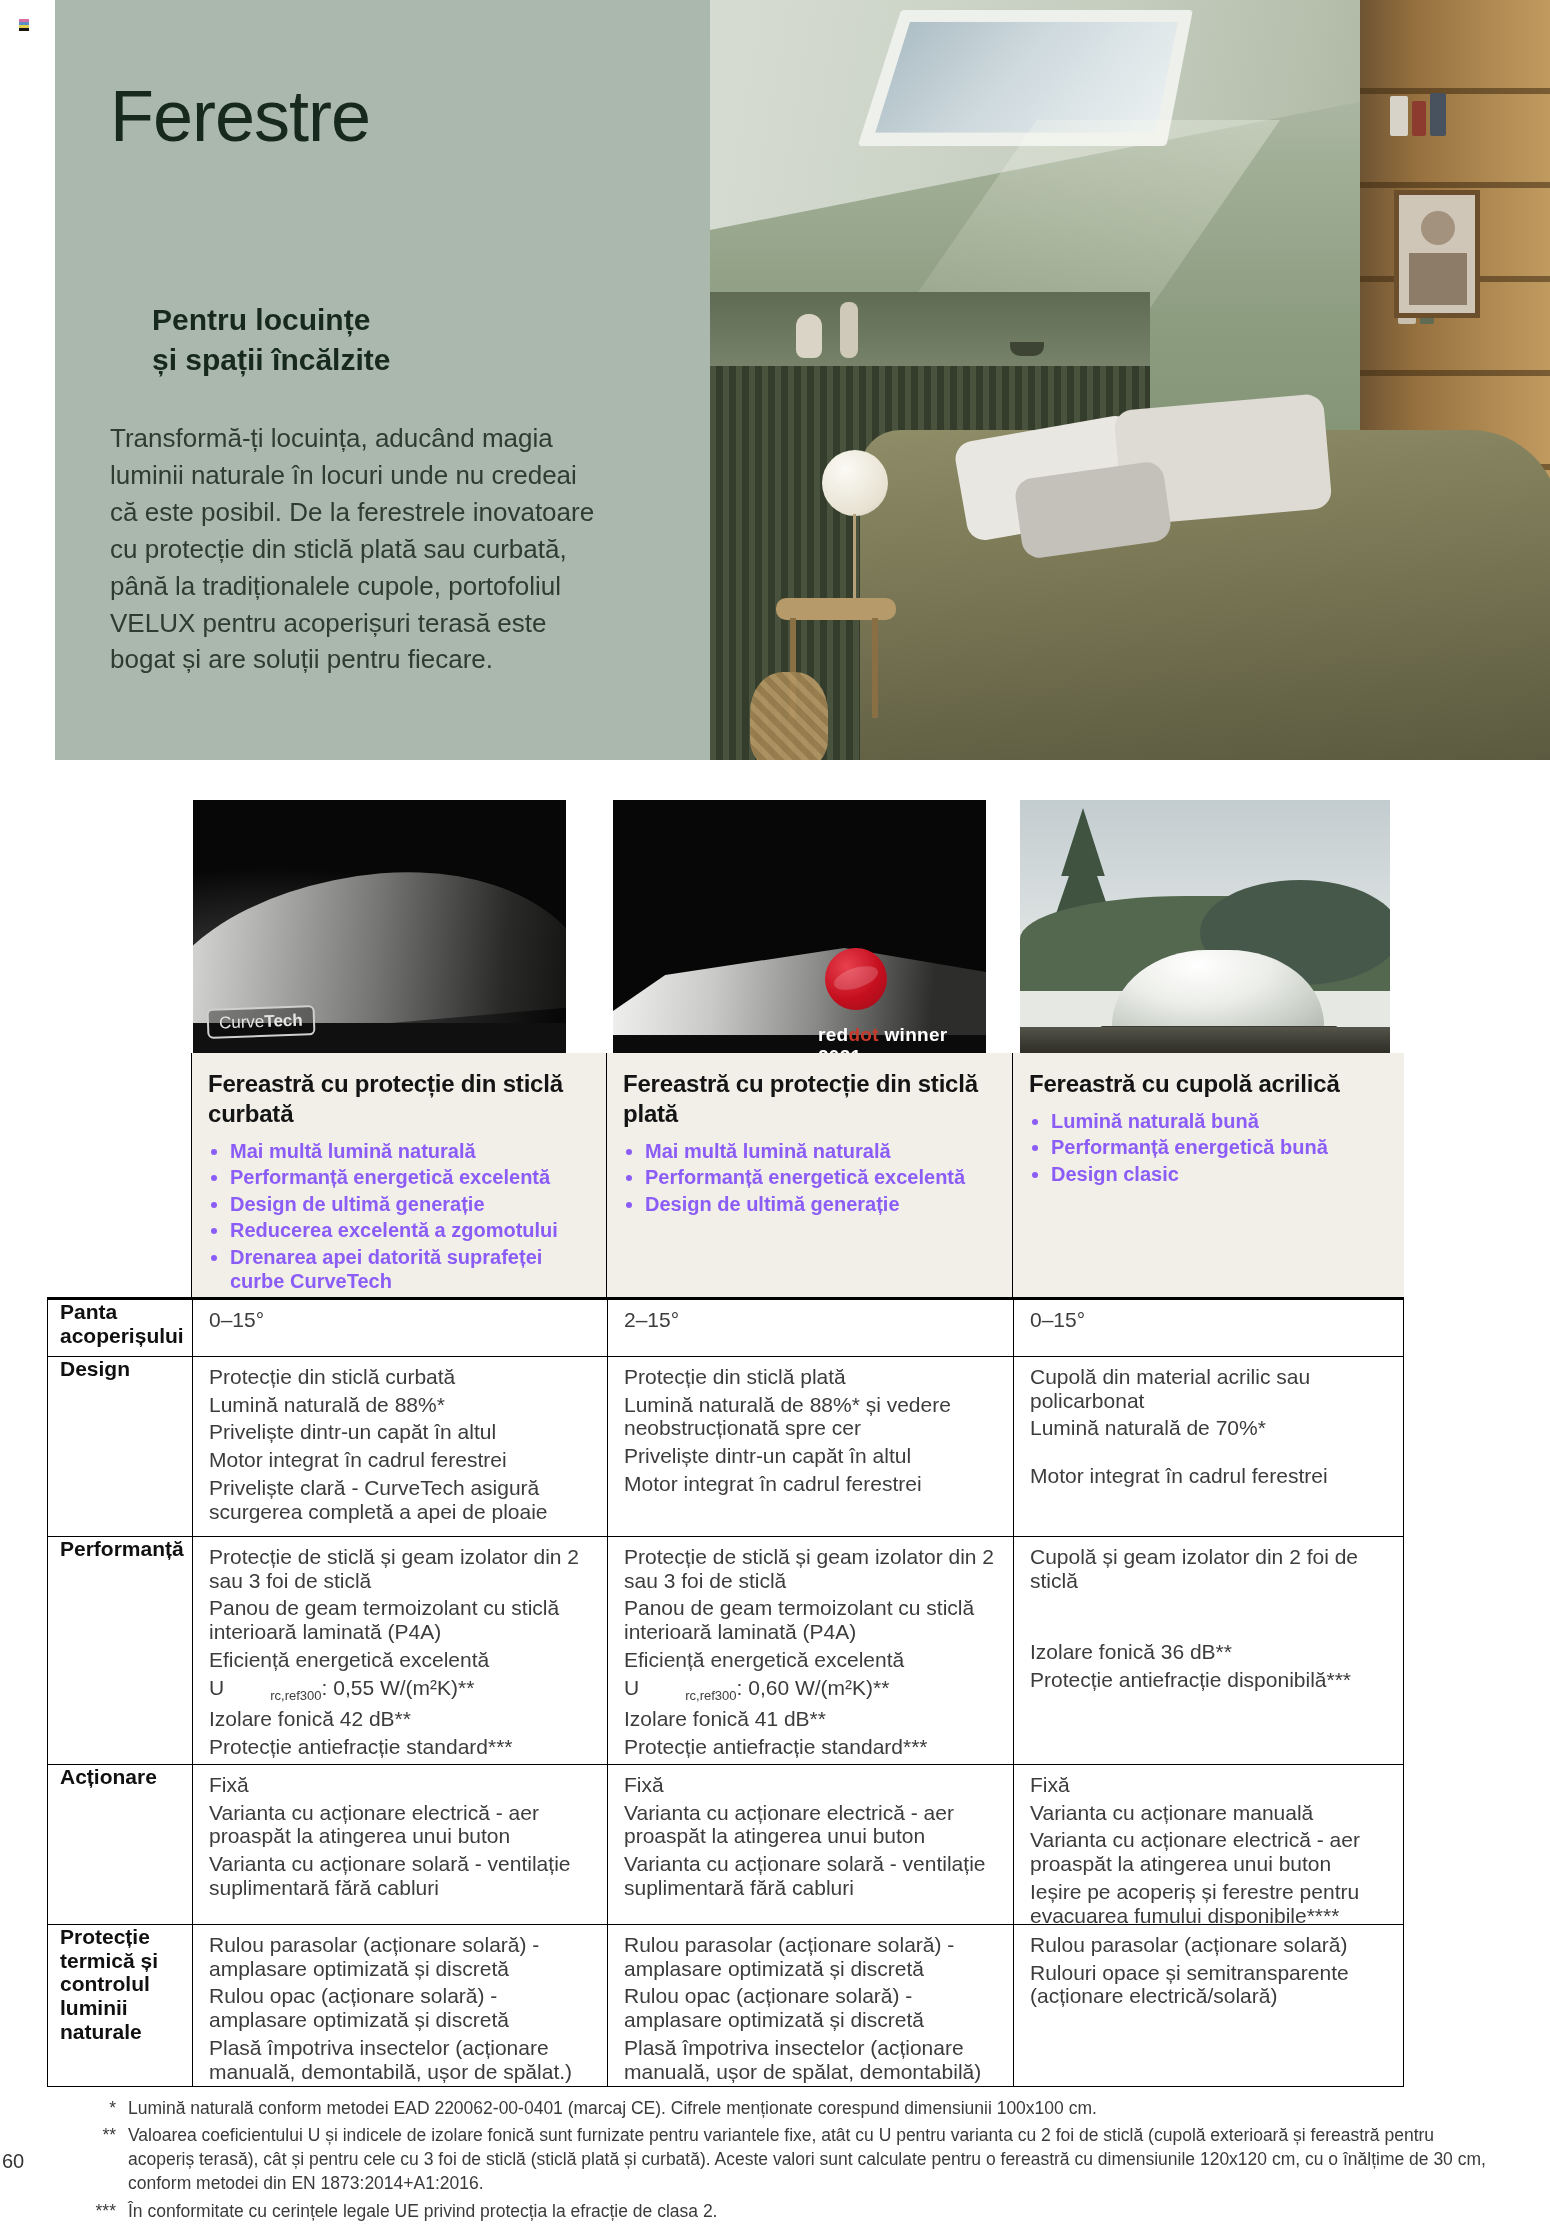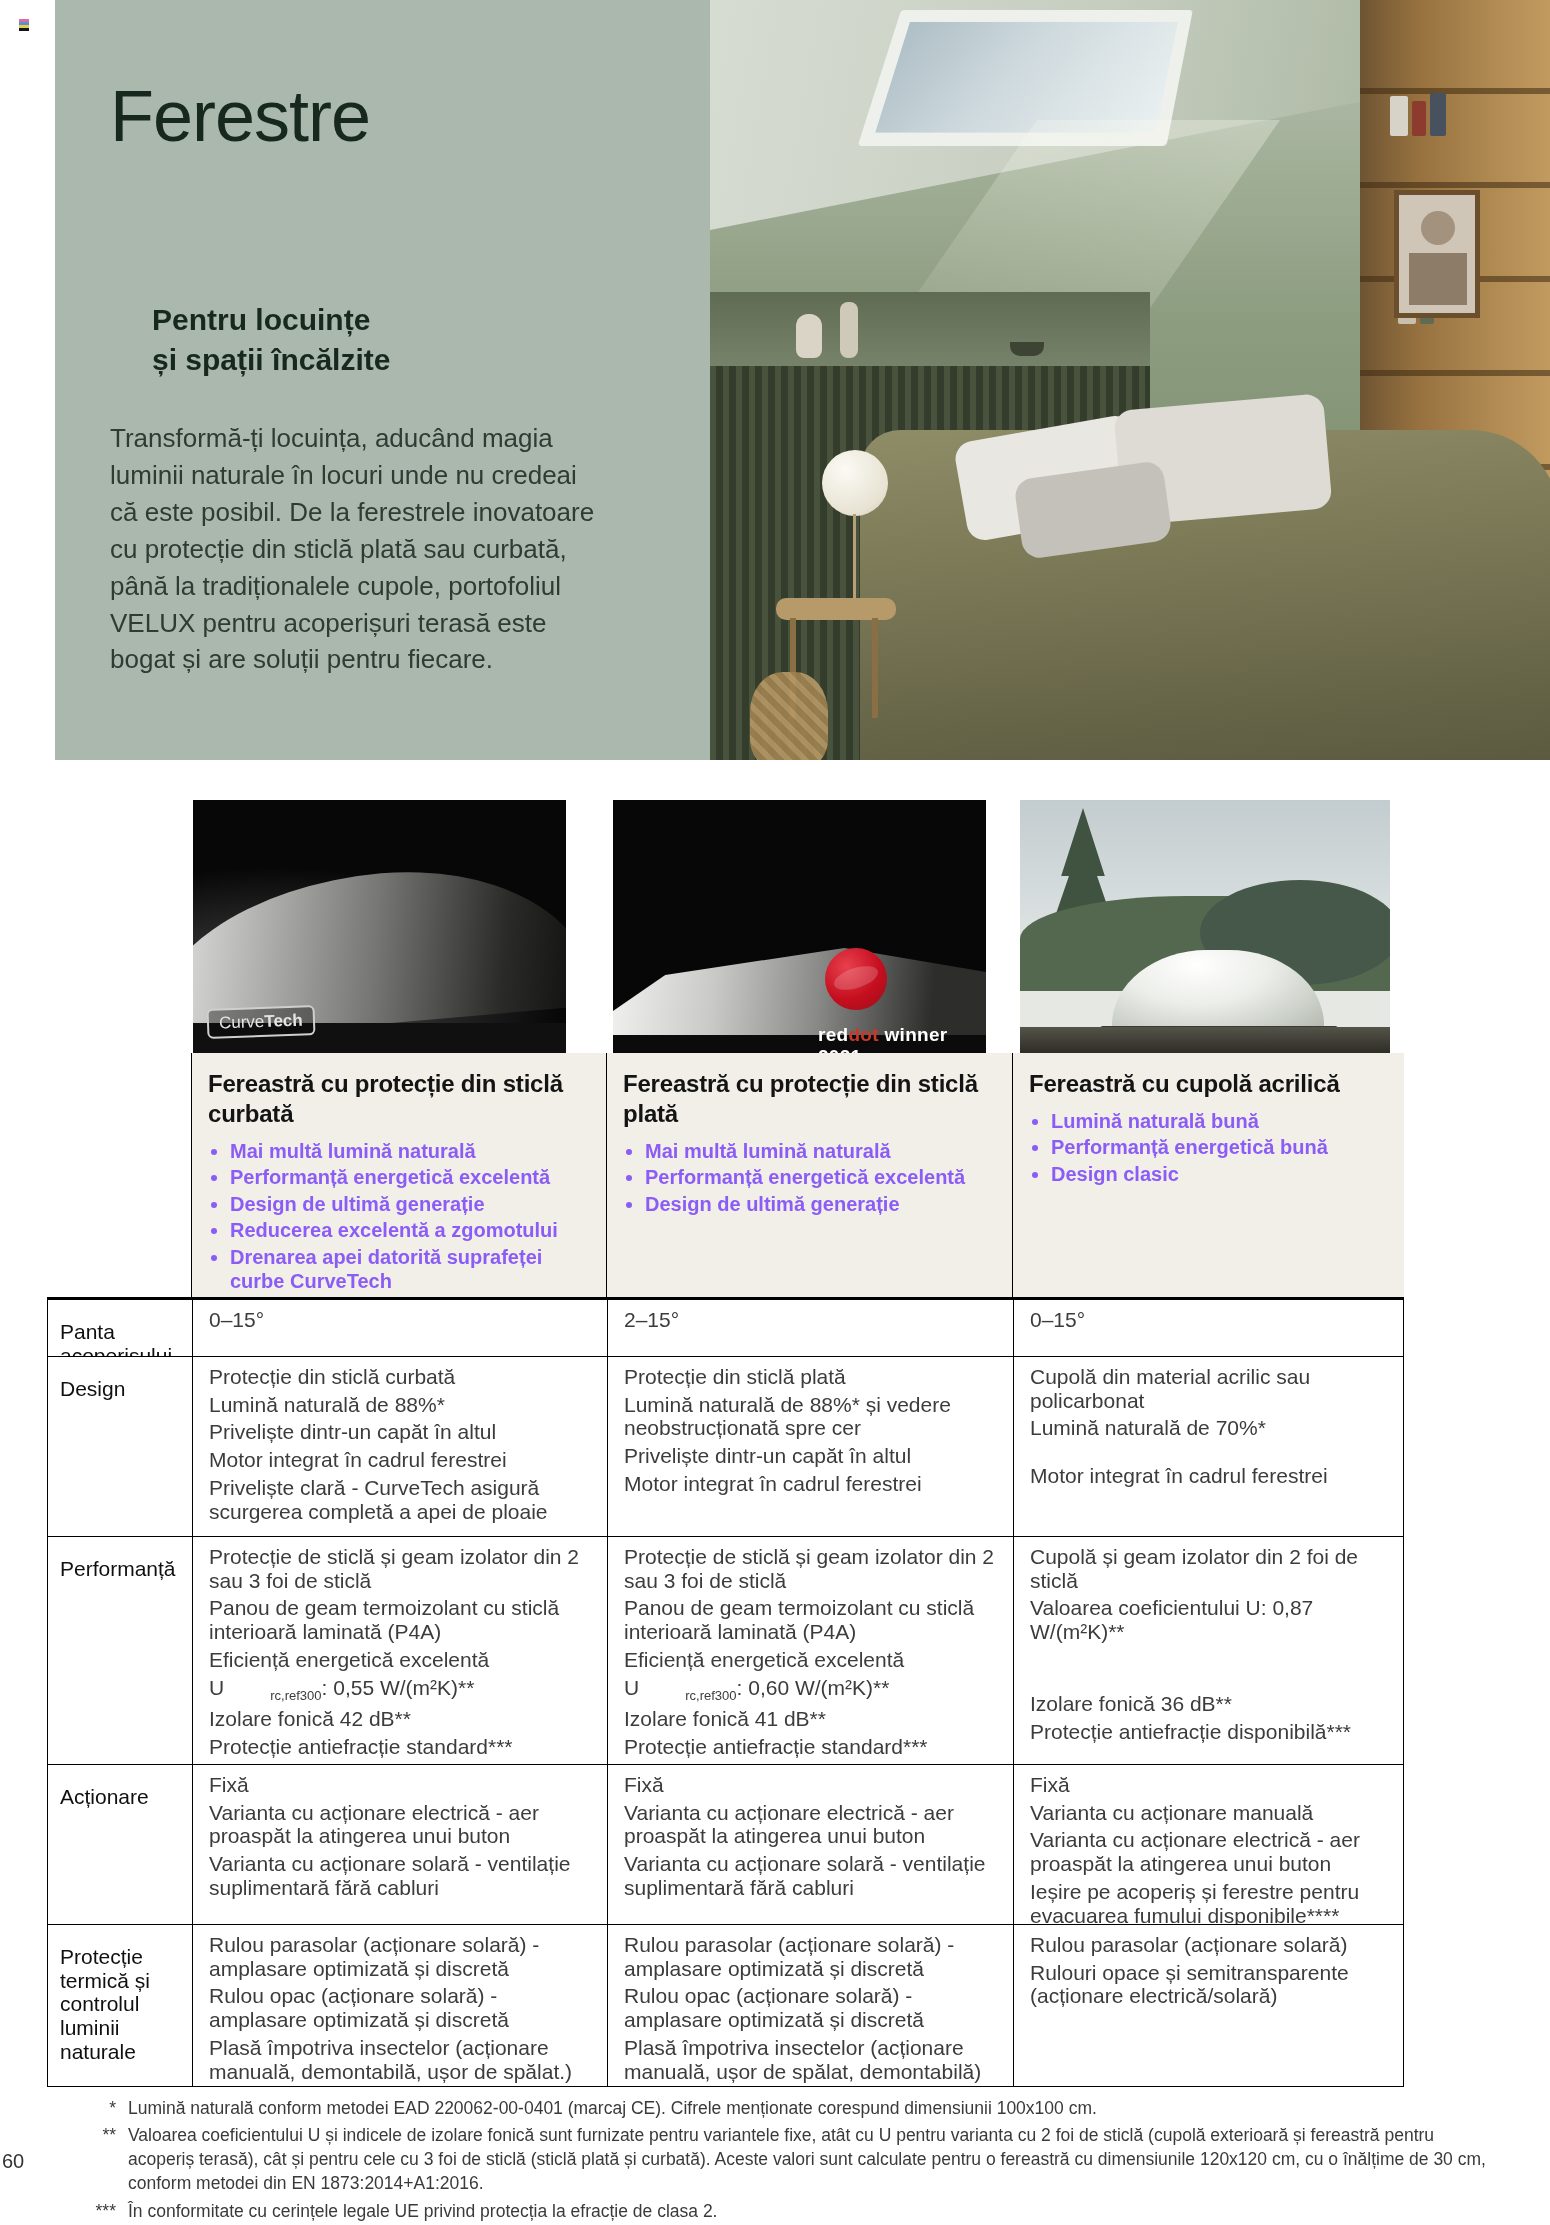--- a/index.html
+++ b/index.html
@@ -103,21 +103,21 @@
   .bullets { list-style: disc; padding-left: 22px; }
   .bullets li { font-size: 20px; font-weight: 700; color: #8b5cf6; line-height: 1.22; margin-bottom: 2px; }
 
   
   .tbl { left: 47px; top: 1297px; width: 1357px; border: 1px solid #000; border-top: 3px solid #000;
          font-size: 21px; line-height: 1.13; color: #3c3c3c; background: #fff; }
   .trow { display: grid; grid-template-columns: 144px 415px 406px 392px; border-bottom: 1px solid #000; }
   .trow:last-child { border-bottom: none; }
   .r0 { height: 57px; } .r1 { height: 180px; } .r2 { height: 228px; } .r3 { height: 160px; } .r4 { height: 161px; }
   .tcell { border-left: 1px solid #000; padding: 8px 14px 4px 16px; overflow: hidden; }
-  .tlabel { font-weight: 400; color: #101010; padding: 20px 8px 4px 12px; overflow: hidden; }
+  .tlabel { font-weight: 700; color: #101010; padding: 0 8px 4px 12px; overflow: hidden; }
   .tcell p { margin-bottom: 4px; }
   .tcell p:last-child { margin-bottom: 0; }
   .gap-sm { margin-top: 24px; }
   .gap-lg { margin-top: 48px; }
   sub { font-size: 0.62em; margin-left: 46px; }
 
   
   .foot { left: 50px; top: 2096px; width: 1455px; font-size: 17.5px; line-height: 1.38; color: #3a3a3a; }
   .fline { display: grid; grid-template-columns: 66px 1fr; column-gap: 12px; margin-bottom: 3px; }
   .fmark { text-align: right; white-space: nowrap; }
@@ -287,21 +287,20 @@
       <div class="tcell">
         <p>Protecție de sticlă și geam izolator din 2 sau 3 foi de sticlă</p>
         <p>Panou de geam termoizolant cu sticlă interioară laminată (P4A)</p>
         <p>Eficiență energetică excelentă</p>
         <p>U<sub>rc,ref300</sub>: 0,60 W/(m²K)**</p>
         <p>Izolare fonică 41 dB**</p>
         <p>Protecție antiefracție standard***</p>
       </div>
       <div class="tcell">
         <p>Cupolă și geam izolator din 2 foi de sticlă</p>
-        <p>Valoarea coeficientului U: 0,87 W/(m²K)**</p>
         <p class="gap-lg">Izolare fonică 36 dB**</p>
         <p>Protecție antiefracție disponibilă***</p>
       </div>
     </div>
 
     <div class="trow r3">
       <div class="tlabel">Acționare</div>
       <div class="tcell">
         <p>Fixă</p>
         <p>Varianta cu acționare electrică - aer proaspăt la atingerea unui buton</p>

